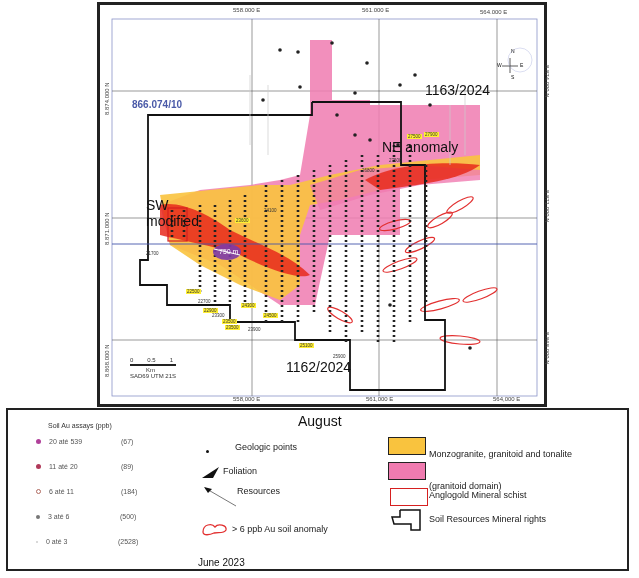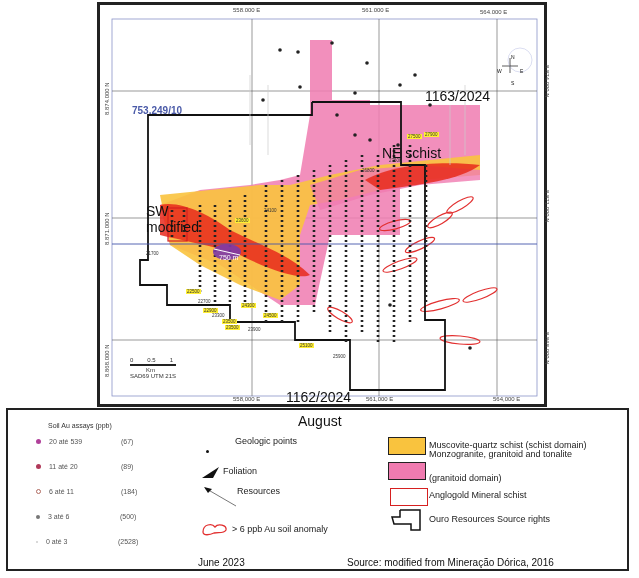--- a/index.html
+++ b/index.html
@@ -2,21 +2,21 @@
 <html><head>
 <meta charset="utf-8">
 <style>
   * { box-sizing: border-box; margin: 0; padding: 0; }
   body { width: 639px; height: 578px; background: #fff; position: relative; overflow: hidden; font-family: "Liberation Sans", sans-serif; }
   .map-frame { position: absolute; left: 97px; top: 2px; width: 450px; height: 405px; border: 3px solid #222; background: #fff; }
   .map-svg { position: absolute; left: 0; top: 0; }
   .coord { position: absolute; font-size: 6px; color: #444; white-space: nowrap; }
   .coord.v { transform: rotate(-90deg); transform-origin: left top; }
   .coord.v2 { transform: rotate(90deg); transform-origin: left top; }
-  .lbl { position: absolute; white-space: nowrap; color: #111; margin-top: 6px; }
+  .lbl { position: absolute; white-space: nowrap; color: #111; }
   .big { font-size: 14px; }
   .process { font-size: 10px; color: #4a5aa8; font-weight: bold; }
   .yel { position: absolute; background: #ffef33; font-size: 4.5px; padding: 0 1px; color: #333; }
   .sm { position: absolute; font-size: 4.5px; color: #333; }
   .scalebar { position: absolute; left: 30px; top: 352px; font-size: 6px; color: #333; }
   .legend { position: absolute; left: 6px; top: 408px; width: 623px; height: 163px; border: 2px solid #222; background: #fff; }
   .legend-title { position: absolute; left: 290px; top: 3px; font-size: 14px; color: #111; }
   .soil-title { position: absolute; left: 40px; top: 12px; font-size: 7px; color: #333; }
   .soil-row { position: absolute; left: 28px; font-size: 7px; color: #555; display: flex; align-items: center; }
   .soil-row .dot { border-radius: 50%; margin-right: 8px; }
@@ -132,26 +132,26 @@
   <span class="coord v" style="left:4px;top:372px">8.868.000 N</span>
   <span class="coord v2" style="left:450px;top:60px">8.874.000 N</span>
   <span class="coord v2" style="left:450px;top:185px">8.871.000 N</span>
   <span class="coord v2" style="left:450px;top:327px">8.868.000 N</span>
 
   <span class="lbl" style="left:411px;top:43px;font-size:5px">N</span>
   <span class="lbl" style="left:411px;top:69px;font-size:5px">S</span>
   <span class="lbl" style="left:420px;top:57px;font-size:5px">E</span>
   <span class="lbl" style="left:397px;top:57px;font-size:5px">W</span>
 
-  <span class="lbl process" style="left:32px;top:94px">753.249/10</span>
+  <span class="lbl process" style="left:32px;top:94px">866.074/10</span>
   <span class="lbl big" style="left:325px;top:77px">1163/2024</span>
-  <span class="lbl big" style="left:282px;top:134px">NE schist</span>
+  <span class="lbl big" style="left:282px;top:134px">NE anomaly</span>
   <span class="lbl big" style="left:46px;top:192px">SW</span>
   <span class="lbl big" style="left:46px;top:208px">modified</span>
-  <span class="lbl big" style="left:186px;top:378px">1162/2024</span>
+  <span class="lbl big" style="left:186px;top:354px">1162/2024</span>
   <span class="lbl" style="left:119px;top:243px;font-size:7px;color:#fff">750 m</span>
 
   <span class="yel" style="left:307px;top:129px">27500</span>
   <span class="yel" style="left:324px;top:127px">27900</span>
   <span class="sm" style="left:289px;top:153px">27500</span>
   <span class="sm" style="left:262px;top:163px">26800</span>
   <span class="yel" style="left:163px;top:203px;background:none">24100</span>
   <span class="yel" style="left:135px;top:213px">23600</span>
   <span class="sm" style="left:46px;top:246px">21700</span>
   <span class="yel" style="left:86px;top:284px">22500</span>
@@ -202,42 +202,40 @@
     <span class="range">3 até   6</span>
     <span>(500)</span>
   </div>
   <div class="soil-row" style="top:128px">
     <span class="dot" style="width:2px;height:2px;background:#ccc"></span>
     <span class="range">0 até   3</span>
     <span>(2528)</span>
   </div>
 
   <span style="position:absolute;left:198px;top:40px;width:3px;height:3px;border-radius:50%;background:#111"></span>
-  <span class="leg-item" style="left:227px;top:26px">Geologic points</span>
+  <span class="leg-item" style="left:227px;top:32px">Geologic points</span>
   <svg style="position:absolute;left:192px;top:55px" width="22" height="16">
     <path d="M2,13 L19,2 L13,13 Z" fill="#111"></path>
   </svg>
   <span class="leg-item" style="left:215px;top:56px">Foliation</span>
   <svg style="position:absolute;left:195px;top:76px" width="36" height="22">
     <line x1="2" y1="2" x2="33" y2="20" stroke="#555" stroke-width="0.8"></line>
     <path d="M1,1 L9,3 L5,7 Z" fill="#111"></path>
   </svg>
   <span class="leg-item" style="left:229px;top:76px">Resources</span>
   <svg style="position:absolute;left:192px;top:110px" width="30" height="18">
     <path d="M3,12 C3,4 12,3 15,7 C18,3 27,5 26,10 C24,14 18,12 14,13 C10,15 3,16 3,12 Z" fill="none" stroke="#e23030" stroke-width="1.3"></path>
   </svg>
   <span class="leg-item" style="left:224px;top:114px">&gt; 6 ppb Au soil anomaly</span>
 
   <div class="swatch" style="left:380px;top:27px;height:18px;background:#f9c33e;border:1.5px solid #222"></div>
-  <span class="leg-item" style="left:421px;top:30px">Muscovite-quartz schist (schist domain)</span>
   <div class="swatch" style="left:380px;top:52px;height:18px;background:#f07bb0;border:1.5px solid #222"></div>
   <span class="leg-item" style="left:421px;top:39px">Monzogranite, granitoid and tonalite</span>
-  <span class="leg-item" style="left:421px;top:63px">(granitoid domain)</span>
+  <span class="leg-item" style="left:421px;top:71px">(granitoid domain)</span>
   <div class="swatch" style="left:382px;top:78px;height:18px;background:#fff;border:1.5px solid #d62020"></div>
   <span class="leg-item" style="left:421px;top:80px">Anglogold Mineral schist</span>
   <svg style="position:absolute;left:383px;top:99px" width="32" height="24">
     <polyline points="9,1 29,1 29,21 20,21 20,15 3,15 1,8 9,8 9,1" fill="none" stroke="#111" stroke-width="1.5"></polyline>
   </svg>
-  <span class="leg-item" style="left:421px;top:104px">Ouro Resources Source rights</span>
+  <span class="leg-item" style="left:421px;top:104px">Soil Resources Mineral rights</span>
 
   <span class="date">June 2023</span>
-  <span class="source">Source: modified from Mineração Dórica, 2016</span>
 </div>
 
 </body></html>

